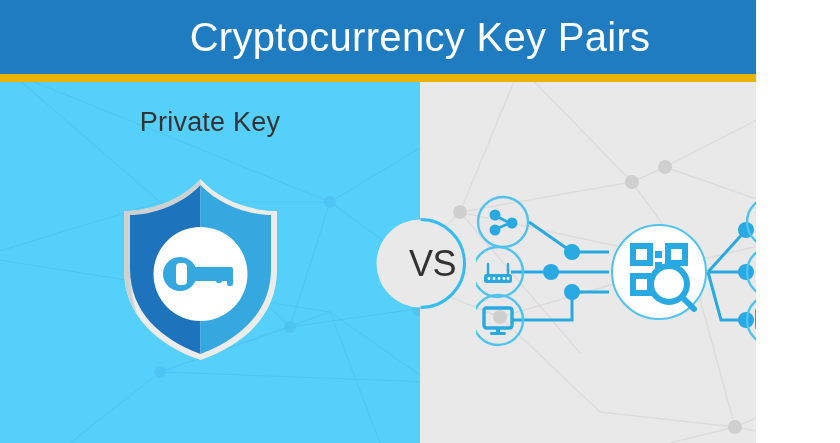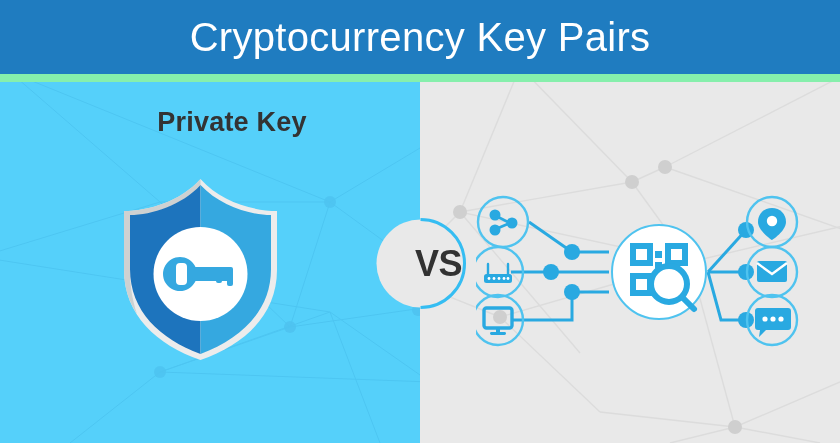--- a/index.html
+++ b/index.html
@@ -2,24 +2,24 @@
 <html><head>
 <meta charset="utf-8">
 <style>
   html,body{margin:0;padding:0;background:#ffffff;}
   body{
     font-family:"Liberation Sans", sans-serif;
     -webkit-font-smoothing:antialiased;
   }
   #stage{
     position:relative;
-    width:840px;
+    width:756px;
     height:443px;
     overflow:hidden;
-    background:#86efac;
+    background:#eab308;
   }
 
   
   .header{
     position:absolute;
     left:0; top:0;
     width:840px; height:74px;
     background:#1f7cc0;
   }
   .header-title{
@@ -61,24 +61,23 @@
   }
 
   
   .panel-heading{
     position:absolute;
     top:25px;
     width:100%;
     text-align:center;
     color:#333333;
     font-size:27px;
-    font-weight:700;
+    font-weight:400;
     letter-spacing:0.2px;
     white-space:nowrap;
-    margin-left:22px;
   }
   .panel-caption{
     position:absolute;
     bottom:22px;
     width:100%;
     text-align:center;
     color:#333333;
     font-size:31px;
     font-weight:400;
     letter-spacing:0.2px;
@@ -93,27 +92,27 @@
   }
 
   
   .vs-badge{
     position:absolute;
     left:375px; top:218px;
     width:91px; height:91px;
   }
   .vs-label{
     position:absolute;
-    left:18px; top:0;
+    left:12px; top:0;
     width:91px; height:91px;
     display:flex;
     align-items:center;
     justify-content:center;
     font-size:36px;
-    font-weight:700;
+    font-weight:400;
     color:#323232;
     letter-spacing:-0.5px;
   }
 
   
   .addr-graphic{
     position:absolute;
     left:476px; top:180px;
     width:364px; height:170px;
   }

